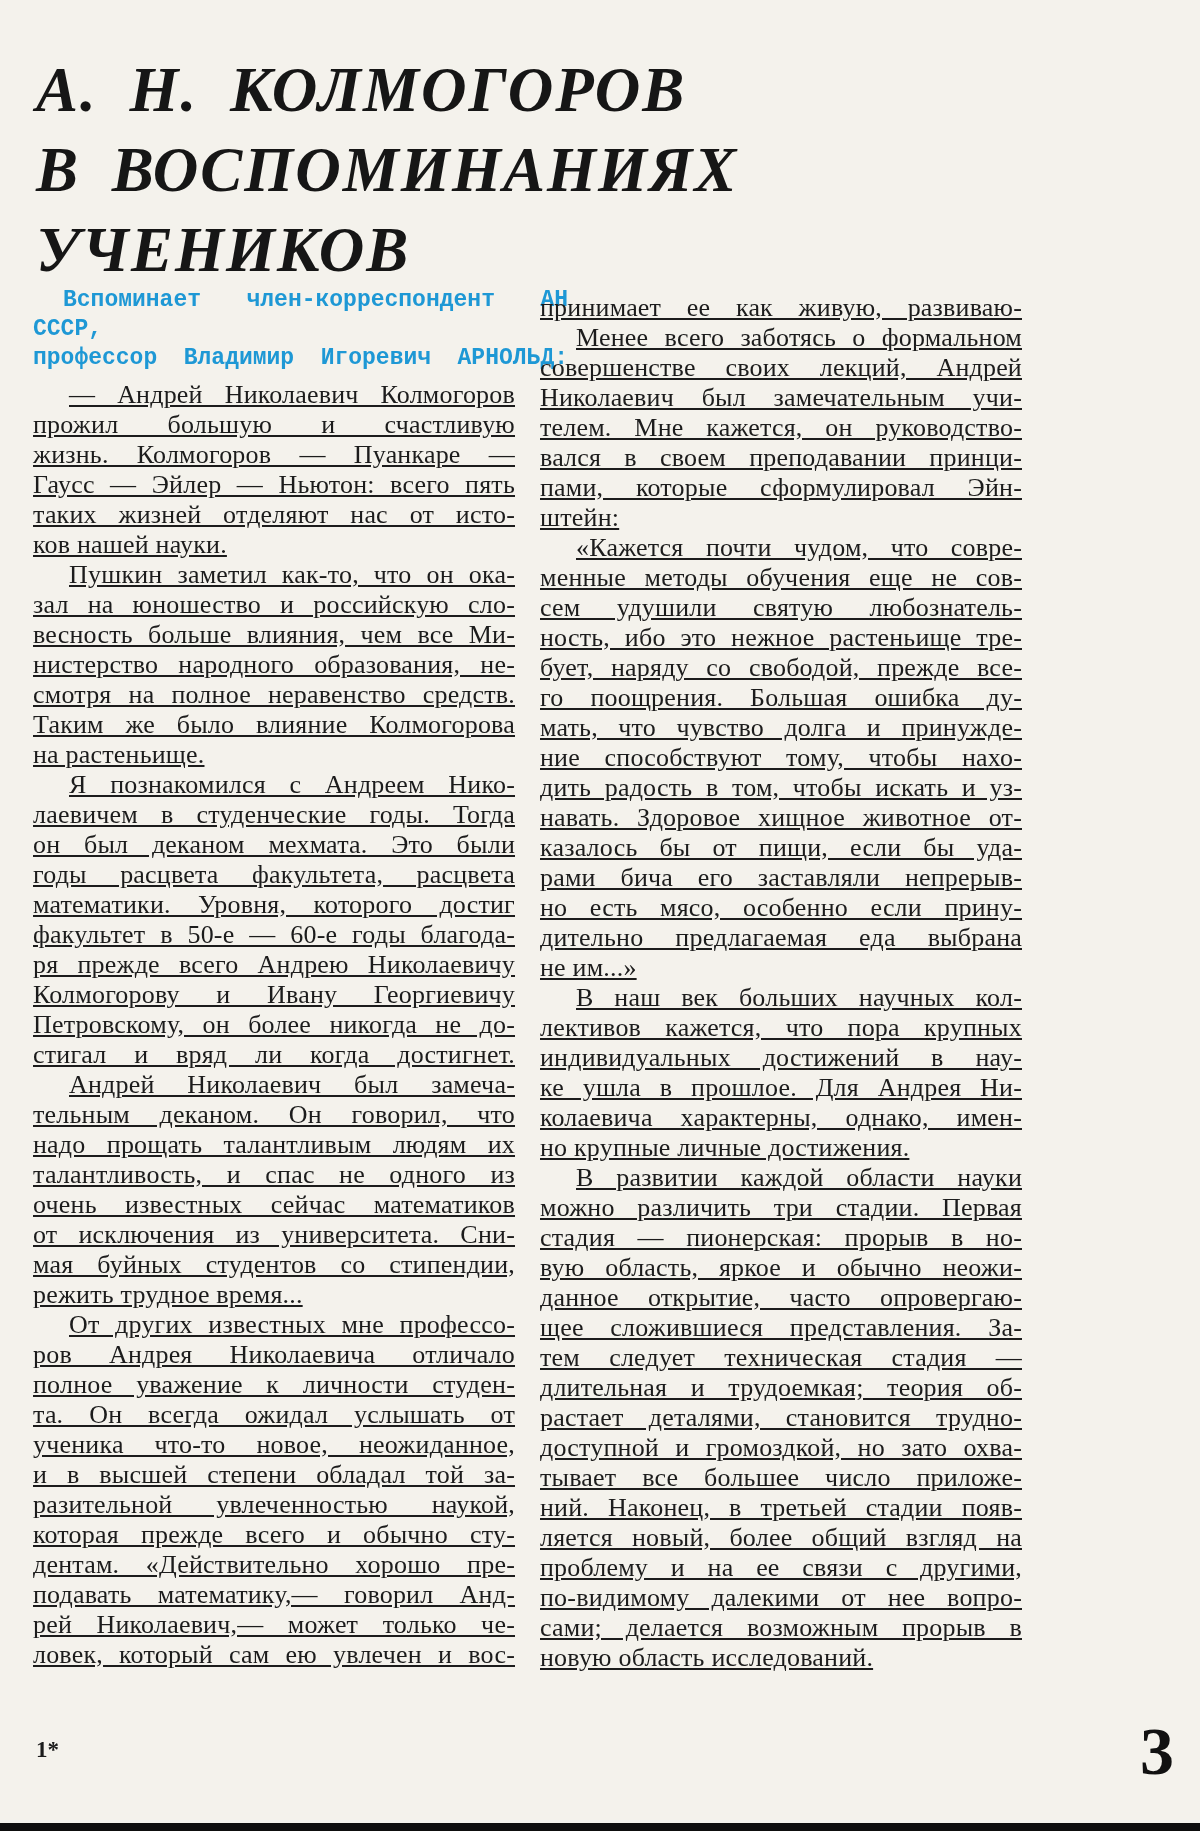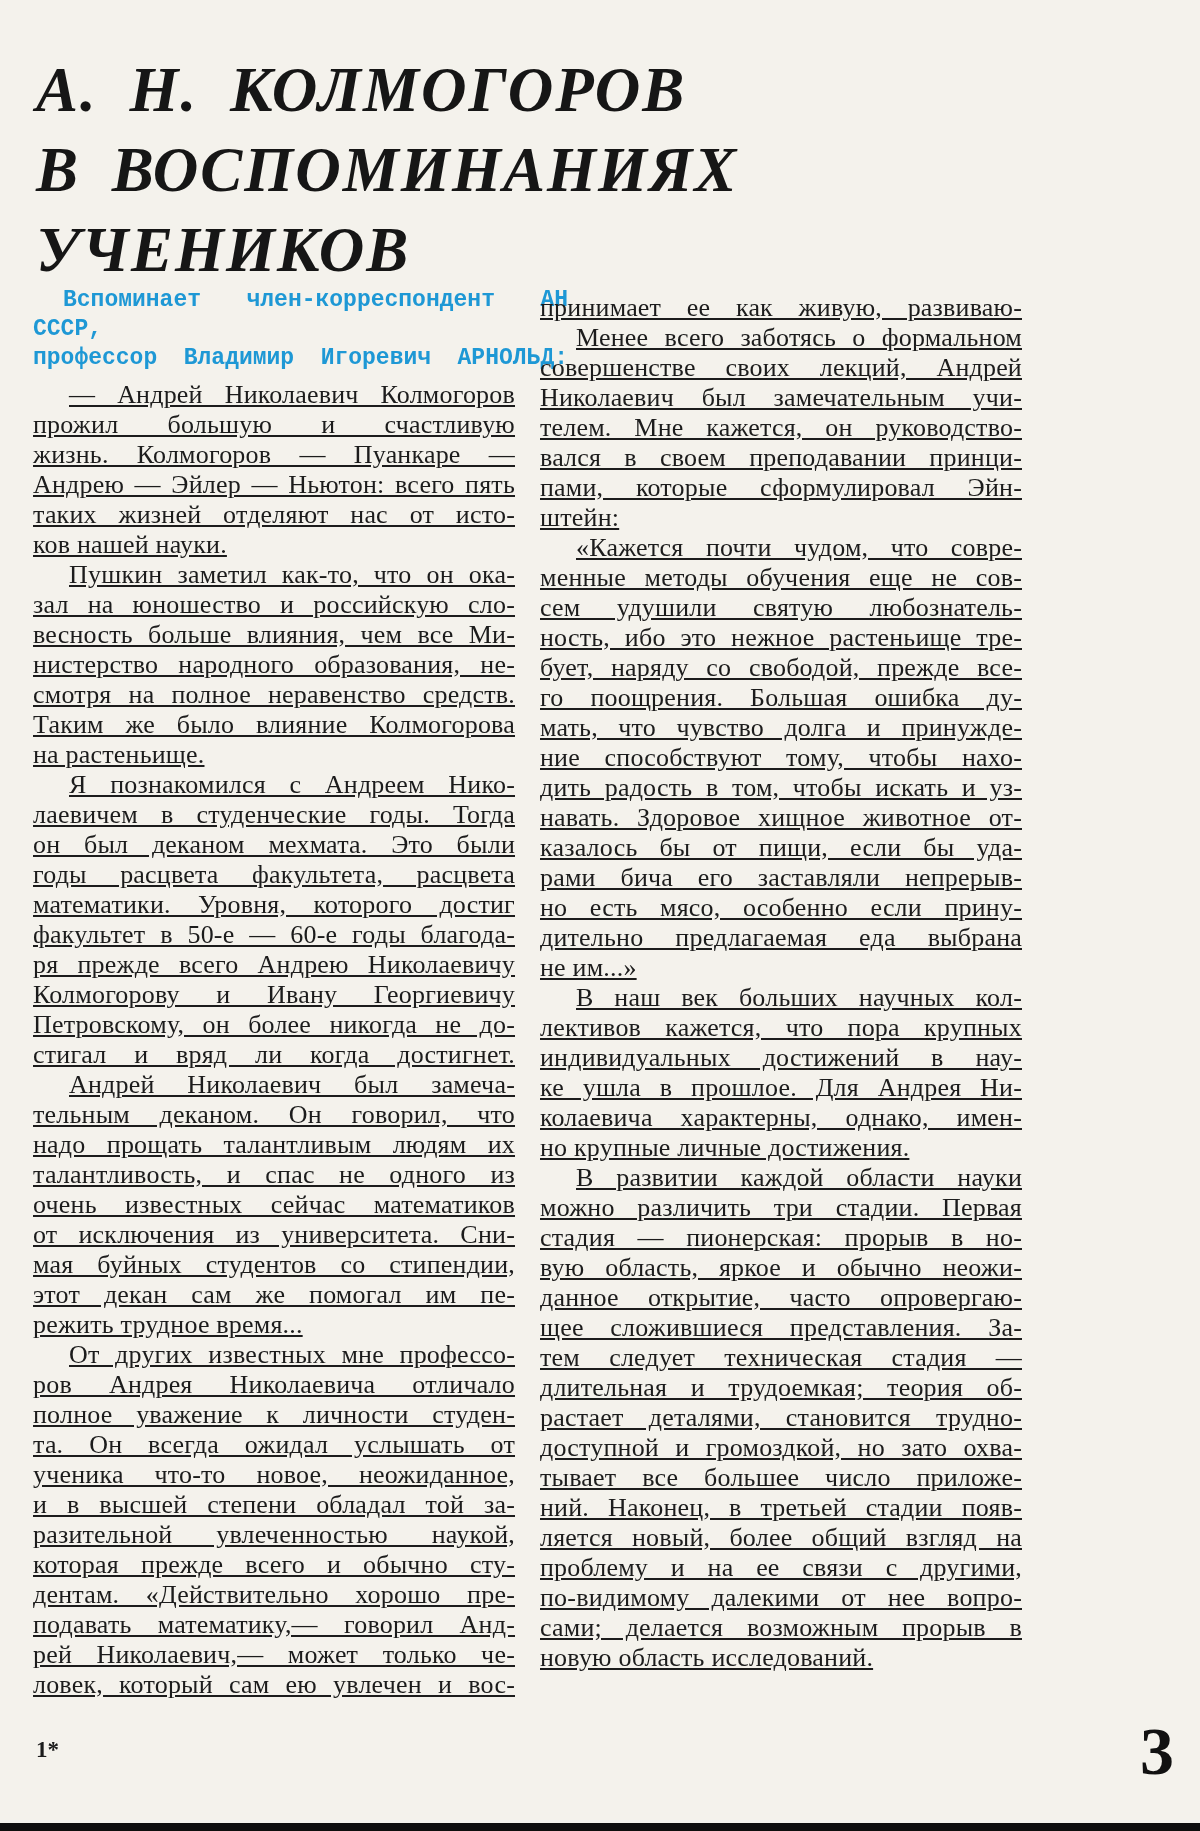--- a/index.html
+++ b/index.html
@@ -69,21 +69,21 @@
 
   <div class="lede" style="color: rgb(30, 152, 213);">
     <div class="line indent">Вспоминает член-корреспондент АН СССР,</div>
     <div class="line">профессор Владимир Игоревич АРНОЛЬД:</div>
   </div>
 
   <div class="column col-left">
       <div class="line indent">— Андрей Николаевич Колмогоров</div>
       <div class="line">прожил большую и счастливую</div>
       <div class="line">жизнь. Колмогоров — Пуанкаре —</div>
-      <div class="line">Андрею — Эйлер — Ньютон: всего пять</div>
+      <div class="line">Гаусс — Эйлер — Ньютон: всего пять</div>
       <div class="line">таких жизней отделяют нас от исто-</div>
       <div class="line last">ков нашей науки.</div>
       <div class="line indent">Пушкин заметил как-то, что он ока-</div>
       <div class="line">зал на юношество и российскую сло-</div>
       <div class="line">весность больше влияния, чем все Ми-</div>
       <div class="line">нистерство народного образования, не-</div>
       <div class="line">смотря на полное неравенство средств.</div>
       <div class="line">Таким же было влияние Колмогорова</div>
       <div class="line last">на растеньище.</div>
       <div class="line indent">Я познакомился с Андреем Нико-</div>
@@ -96,21 +96,20 @@
       <div class="line">Колмогорову и Ивану Георгиевичу</div>
       <div class="line">Петровскому, он более никогда не до-</div>
       <div class="line">стигал и вряд ли когда достигнет.</div>
       <div class="line indent">Андрей Николаевич был замеча-</div>
       <div class="line">тельным деканом. Он говорил, что</div>
       <div class="line">надо прощать талантливым людям их</div>
       <div class="line">талантливость, и спас не одного из</div>
       <div class="line">очень известных сейчас математиков</div>
       <div class="line">от исключения из университета. Сни-</div>
       <div class="line">мая буйных студентов со стипендии,</div>
-      <div class="line">этот декан сам же помогал им пе-</div>
       <div class="line last">режить трудное время...</div>
       <div class="line indent">От других известных мне профессо-</div>
       <div class="line">ров Андрея Николаевича отличало</div>
       <div class="line">полное уважение к личности студен-</div>
       <div class="line">та. Он всегда ожидал услышать от</div>
       <div class="line">ученика что-то новое, неожиданное,</div>
       <div class="line">и в высшей степени обладал той за-</div>
       <div class="line">разительной увлеченностью наукой,</div>
       <div class="line">которая прежде всего и обычно сту-</div>
       <div class="line">дентам. «Действительно хорошо пре-</div>

